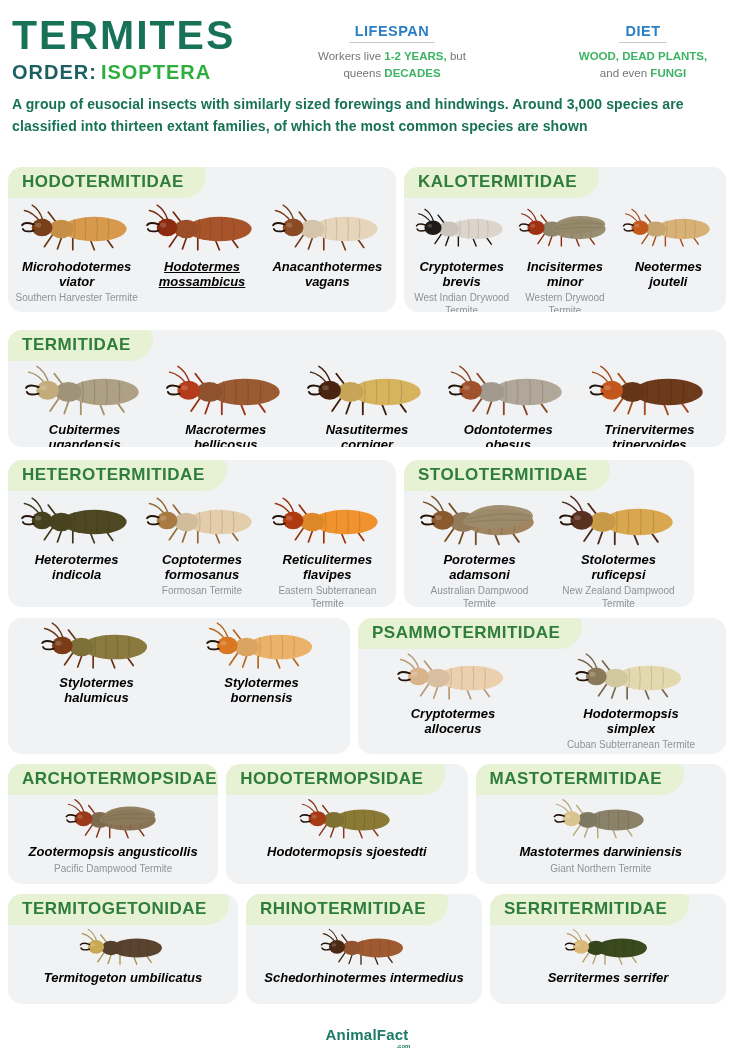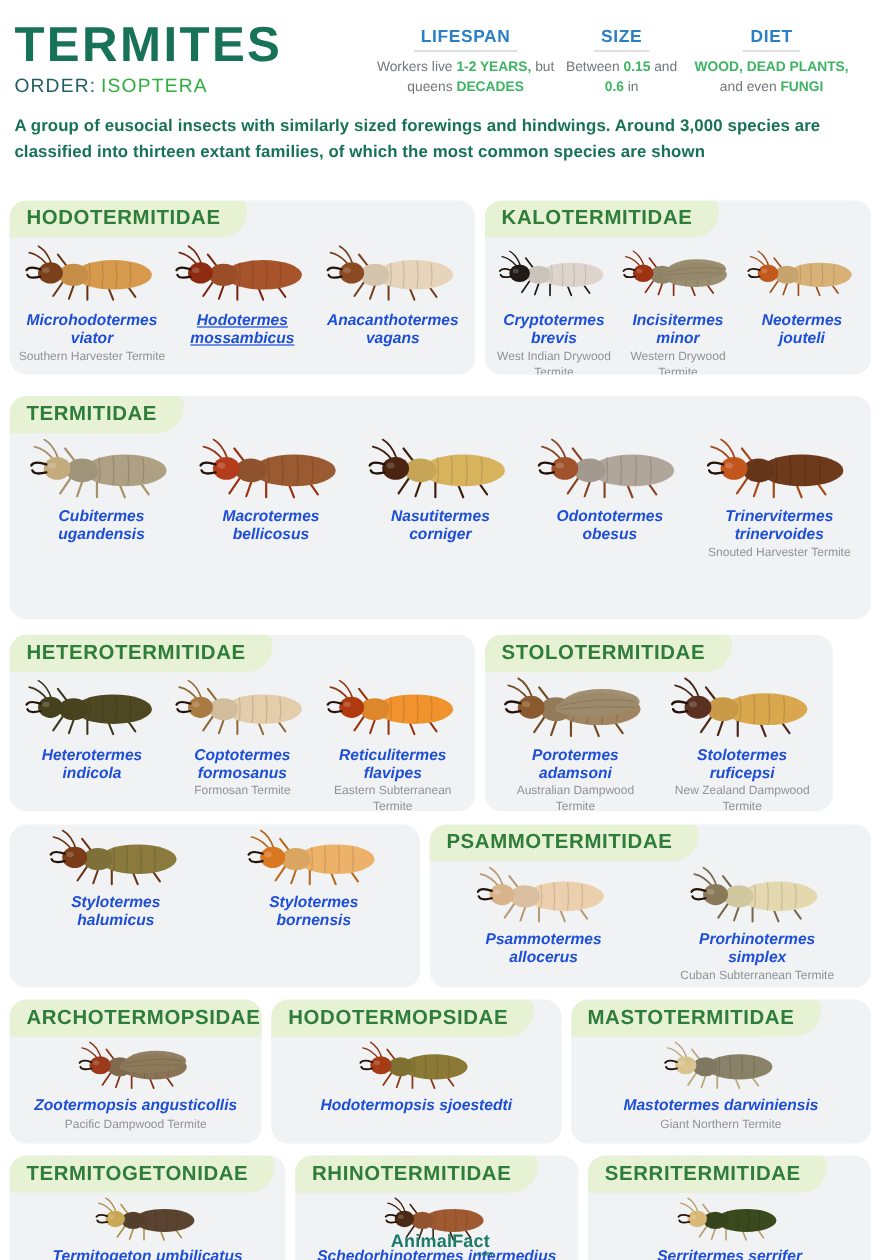--- a/index.html
+++ b/index.html
@@ -8,21 +8,21 @@
     width:734px; height:1050px; overflow:hidden;
     font-family:"Liberation Sans", sans-serif;
     position:relative;
   }
   .header { display:flex; align-items:center; padding:10px 10px 0 12px; height:88px; }
   .title-block { width:280px; }
   .main-title {
     font-size:41px; font-weight:800; letter-spacing:2px;
     color:var(--dark-green); line-height:1.05;
   }
-  .order-line { font-size:16px; font-weight:400; letter-spacing:1px; margin-top:4px; }
+  .order-line { font-size:20px; font-weight:700; letter-spacing:1px; margin-top:4px; }
   .order-label { color:var(--order-dark); }
   .order-value { color:var(--bright-green); margin-left:4px; }
   .facts { flex:1; display:flex; justify-content:space-between; padding:6px 6px 0 20px; }
   .fact-col { text-align:center; }
   .fact-col.c0 { width:160px; }
   .fact-col.c1 { width:100px; }
   .fact-col.c2 { width:150px; }
   .fact-label {
     display:inline-block; color:var(--blue); font-weight:700; font-size:14.5px;
     letter-spacing:.5px; border-bottom:1.5px solid #c7ccd0; padding:0 6px 3px;
@@ -44,21 +44,21 @@
     background:var(--pill-bg); color:var(--family-green);
     font-weight:800; font-size:17px; letter-spacing:.5px;
     padding:5px 22px 6px 14px;
     border-radius:14px 6px 22px 0;
     white-space:nowrap;
   }
   .species-row { flex:1; display:flex; align-items:flex-start; justify-content:space-around; padding:2px 6px 6px; }
   .species { flex:1; display:flex; flex-direction:column; align-items:center; min-width:0; }
   .bug { width:92%; max-width:132px; display:block; }
   .sci {
-    font-style:italic; font-weight:700; font-size:13px; color:#1d4ed8;
+    font-style:italic; font-weight:700; font-size:13px; color:#000000;
     text-align:center; line-height:1.12; margin-top:2px;
   }
   .common {
     font-size:10px; color:#8f9396; text-align:center; line-height:1.25; margin-top:3px;
     font-weight:500;
   }
   .footer { position:absolute; left:0; top:1026px; width:734px; text-align:center; }
   .logo { display:inline-block; position:relative; color:var(--logo-teal); font-weight:800; font-size:15px; letter-spacing:.2px; }
   .logo .suffix { position:absolute; right:-2px; bottom:-6px; font-size:6px; font-weight:700; letter-spacing:0; }
 </style>
@@ -67,21 +67,20 @@
 
 <div class="header">
   <div class="title-block">
     <div class="main-title">TERMITES</div>
     <div class="order-line">
       <span class="order-label">ORDER:</span><span class="order-value">ISOPTERA</span>
     </div>
   </div>
   <div class="facts" id="facts">
       <div class="fact-col c0"><div class="fact-label">LIFESPAN</div><div class="fact-text"><span>Workers live </span><span class="hl">1-2 YEARS,</span><span> but queens </span><span class="hl">DECADES</span></div></div>
-      <div class="fact-col c1"><div class="fact-label">SIZE</div><div class="fact-text"><span>Between </span><span class="hl">0.15</span><span> and </span><span class="hl">0.6</span><span> in</span></div></div>
       <div class="fact-col c2"><div class="fact-label">DIET</div><div class="fact-text"><span class="hl">WOOD, DEAD PLANTS,</span><span> and even </span><span class="hl">FUNGI</span></div></div>
     </div>
 </div>
 
 <div class="description">A group of eusocial insects with similarly sized forewings and hindwings. Around 3,000 species are classified into thirteen extant families, of which the most common species are shown</div>
 
 <div class="rows" id="rows">
     <div class="card-row" style="margin-bottom: 18px;">
       <div class="card" style="width: 388px; height: 145px;">
         <div class="pill">HODOTERMITIDAE</div>
@@ -225,21 +224,21 @@
               <ellipse cx="25" cy="30" rx="4" ry="3" fill="#ffffff" opacity="0.18"></ellipse>
               <path d="M19,29 Q7,25 4,30" stroke="#241309" stroke-width="2.4" fill="none" stroke-linecap="round"></path>
               <path d="M19,37 Q7,40 5,35" stroke="#241309" stroke-width="2.4" fill="none" stroke-linecap="round"></path>
             </svg>
             <div class="sci" style="max-width: 118px;">Neotermes jouteli</div>
           </div>
         </div>
       </div>
     </div>
     <div class="card-row" style="margin-bottom: 13px;">
-      <div class="card" style="width: 718px; height: 186px;">
+      <div class="card" style="width: 718px; height: 117px;">
         <div class="pill">TERMITIDAE</div>
         <div class="species-row">
           <div class="species">
             <svg class="bug" viewBox="0 0 150 70" style="height:58px" preserveAspectRatio="xMidYMid meet">
               <g stroke="#a69169" stroke-width="2.2" stroke-linecap="round" fill="none">
                 <path d="M44,42 L33,58"></path>
                 <path d="M56,44 L50,61"></path>
                 <path d="M70,46 L70,62"></path>
                 <path d="M92,47 L98,62"></path>
                 <path d="M112,45 L122,59"></path>
@@ -542,21 +541,21 @@
               <path d="M28,26 Q18,13 7,11" stroke="#b89975" stroke-width="1.8" fill="none" stroke-linecap="round"></path>
               <path d="M31,23 Q26,9 17,4" stroke="#b89975" stroke-width="1.8" fill="none" stroke-linecap="round"></path>
               <ellipse cx="98" cy="35" rx="42" ry="16" fill="#ecd0ae"></ellipse>
               <path d="M72,22 Q74,35 72,48 M86,20 Q88,35 86,50 M101,20 Q103,35 101,50 M116,22 Q118,35 116,47" stroke="#bda68b" stroke-width="1.3" fill="none" opacity="0.65"></path>
               <ellipse cx="55" cy="35" rx="16" ry="12" fill="#d9bfa0"></ellipse>
               <ellipse cx="30" cy="33" rx="13.5" ry="11.5" fill="#d9b48a"></ellipse>
               <ellipse cx="25" cy="30" rx="4" ry="3" fill="#ffffff" opacity="0.18"></ellipse>
               <path d="M19,29 Q7,25 4,30" stroke="#241309" stroke-width="2.4" fill="none" stroke-linecap="round"></path>
               <path d="M19,37 Q7,40 5,35" stroke="#241309" stroke-width="2.4" fill="none" stroke-linecap="round"></path>
             </svg>
-            <div class="sci" style="max-width: 118px;">Psammotermes allocerus</div>
+            <div class="sci" style="max-width: 118px;">Cryptotermes allocerus</div>
           </div>
           <div class="species">
             <svg class="bug" viewBox="0 0 150 70" style="height:54px" preserveAspectRatio="xMidYMid meet">
               <g stroke="#75684d" stroke-width="2.2" stroke-linecap="round" fill="none">
                 <path d="M44,42 L33,58"></path>
                 <path d="M56,44 L50,61"></path>
                 <path d="M70,46 L70,62"></path>
                 <path d="M92,47 L98,62"></path>
                 <path d="M112,45 L122,59"></path>
                 <path d="M48,26 L38,13"></path>
@@ -564,21 +563,21 @@
               <path d="M28,26 Q18,13 7,11" stroke="#75684d" stroke-width="1.8" fill="none" stroke-linecap="round"></path>
               <path d="M31,23 Q26,9 17,4" stroke="#75684d" stroke-width="1.8" fill="none" stroke-linecap="round"></path>
               <ellipse cx="98" cy="35" rx="42" ry="16" fill="#e4d9ae"></ellipse>
               <path d="M72,22 Q74,35 72,48 M86,20 Q88,35 86,50 M101,20 Q103,35 101,50 M116,22 Q118,35 116,47" stroke="#b6ae8b" stroke-width="1.3" fill="none" opacity="0.65"></path>
               <ellipse cx="55" cy="35" rx="16" ry="12" fill="#d2c8a0"></ellipse>
               <ellipse cx="30" cy="33" rx="13.5" ry="11.5" fill="#8a7a5a"></ellipse>
               <ellipse cx="25" cy="30" rx="4" ry="3" fill="#ffffff" opacity="0.18"></ellipse>
               <path d="M19,29 Q7,25 4,30" stroke="#241309" stroke-width="2.4" fill="none" stroke-linecap="round"></path>
               <path d="M19,37 Q7,40 5,35" stroke="#241309" stroke-width="2.4" fill="none" stroke-linecap="round"></path>
             </svg>
-            <div class="sci" style="max-width: 118px;">Prorhinotermes simplex</div>
+            <div class="sci" style="max-width: 118px;">Hodotermopsis simplex</div>
             <div class="common" style="max-width: 130px;">Cuban Subterranean Termite</div>
           </div>
         </div>
       </div>
     </div>
     <div class="card-row" style="margin-bottom: 10px;">
       <div class="card" style="width: 230px; height: 120px;">
         <div class="pill">ARCHOTERMOPSIDAE</div>
         <div class="species-row">
           <div class="species">

